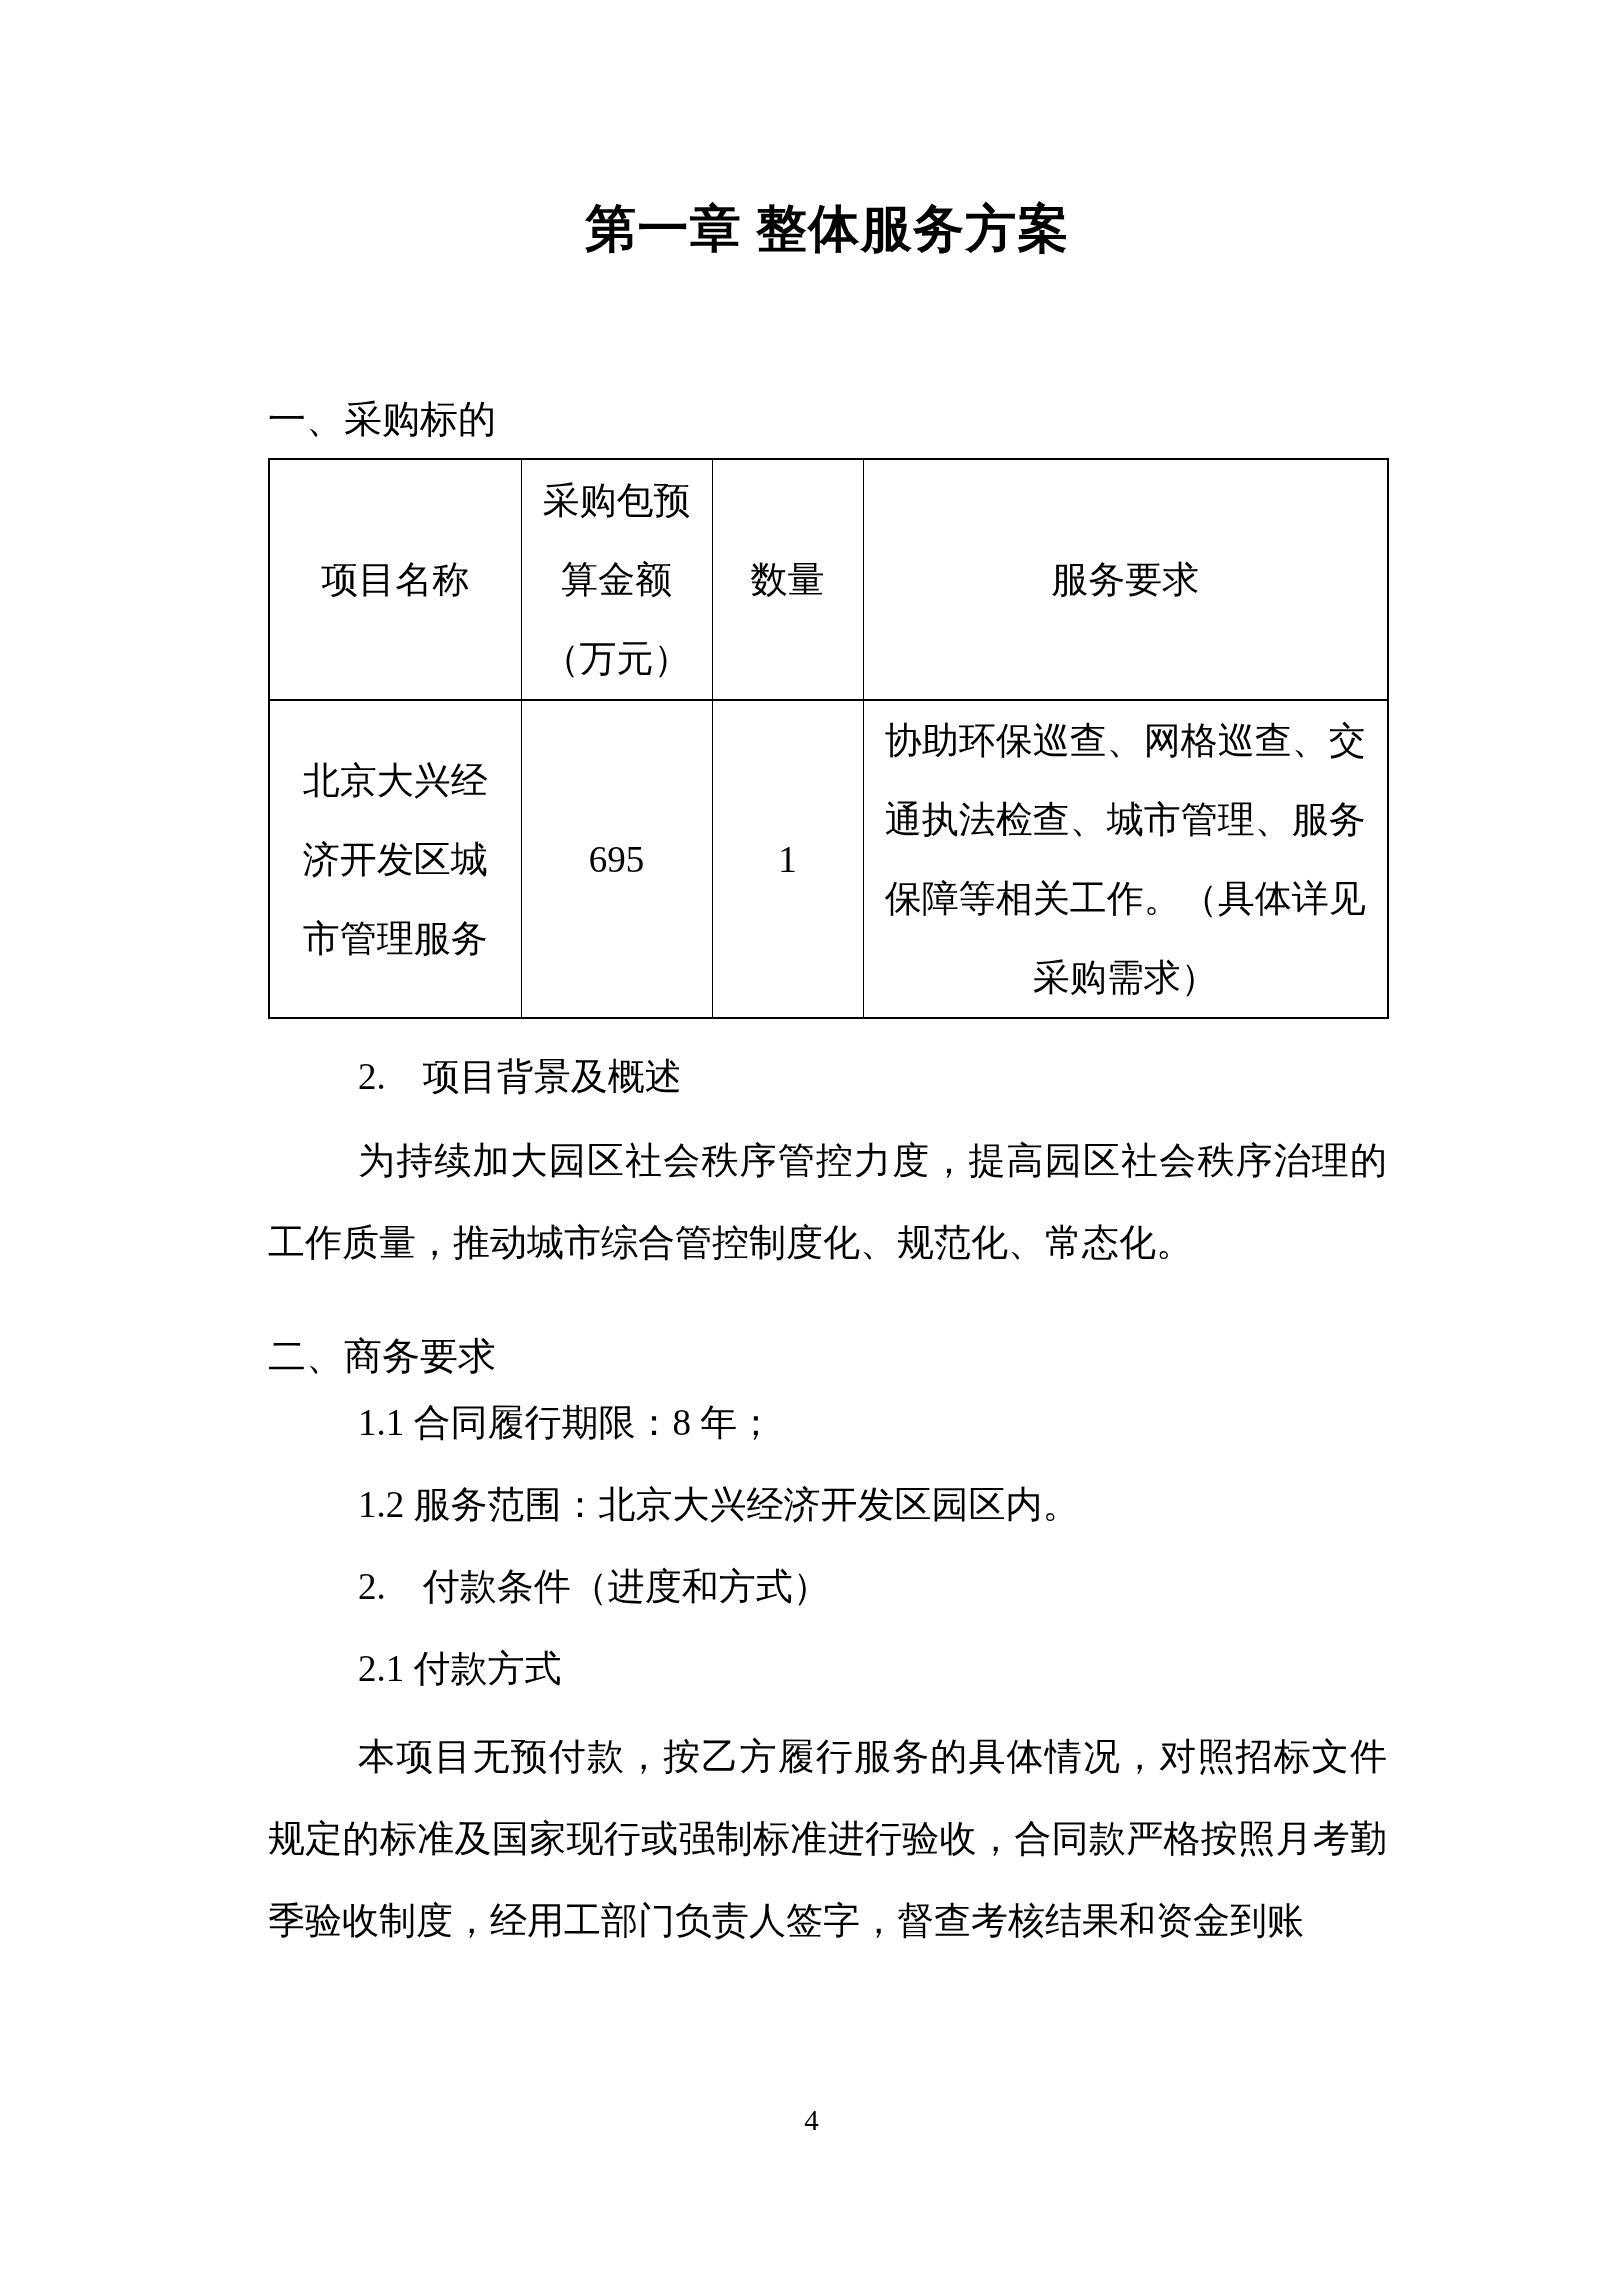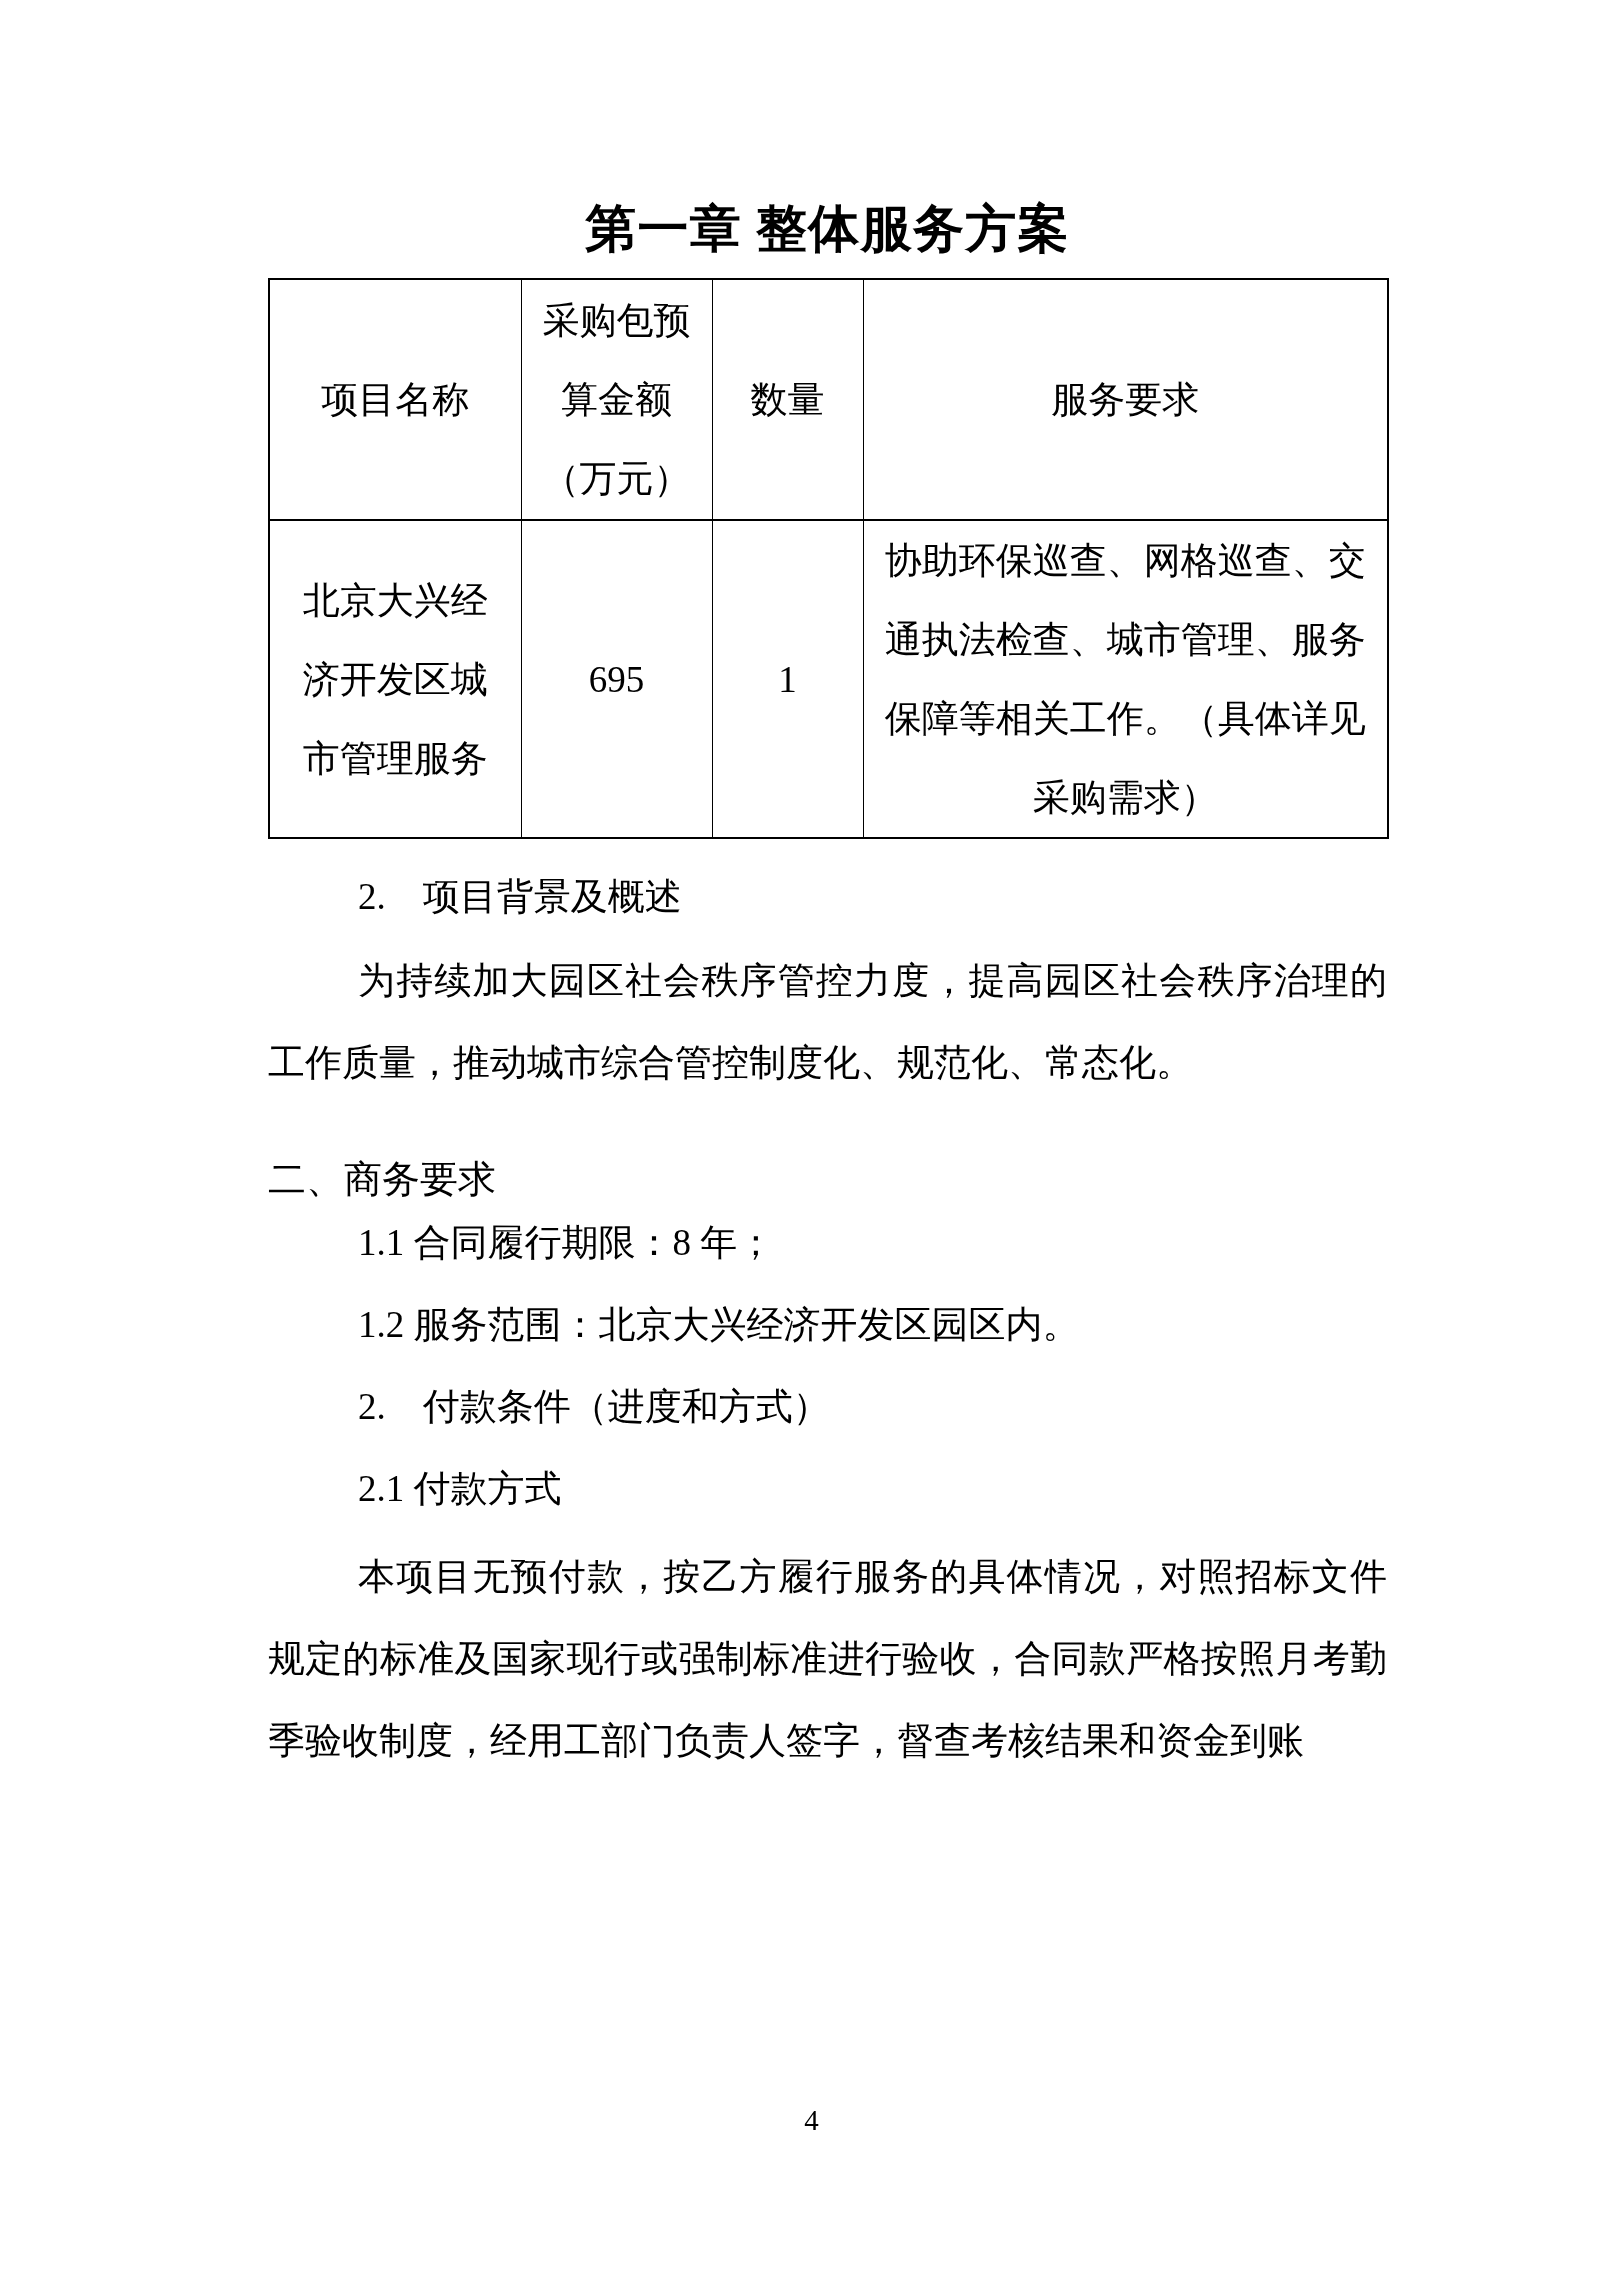--- a/index.html
+++ b/index.html
@@ -26,20 +26,21 @@
     text-align: center;
     letter-spacing: 1.3px;
   }
   .h1 {
     font-size: 38px;
     line-height: 46px;
     margin-top: 134px;
   }
   .h1.second {
     margin-top: 52px;
+    font-family: Liberation Mono, monospace;
   }
   .h2 {
     font-size: 37px;
     line-height: 46px;
     margin-left: 90px;
     margin-top: 33px;
   }
   .h2.after-table {
     margin-top: 35px;
   }
@@ -95,20 +96,21 @@
     line-height: 33px;
   }
 </style>
 </head>
 <body>
 
 <div class="page">
 
   <div class="doc-title">第一章 整体服务方案</div>
 
+  <div class="h1">一、采购标的</div>
 
 
   <table class="spec">
     <colgroup>
       <col style="width:252px">
       <col style="width:191px">
       <col style="width:151px">
       <col style="width:525px">
     </colgroup>
     <thead>

